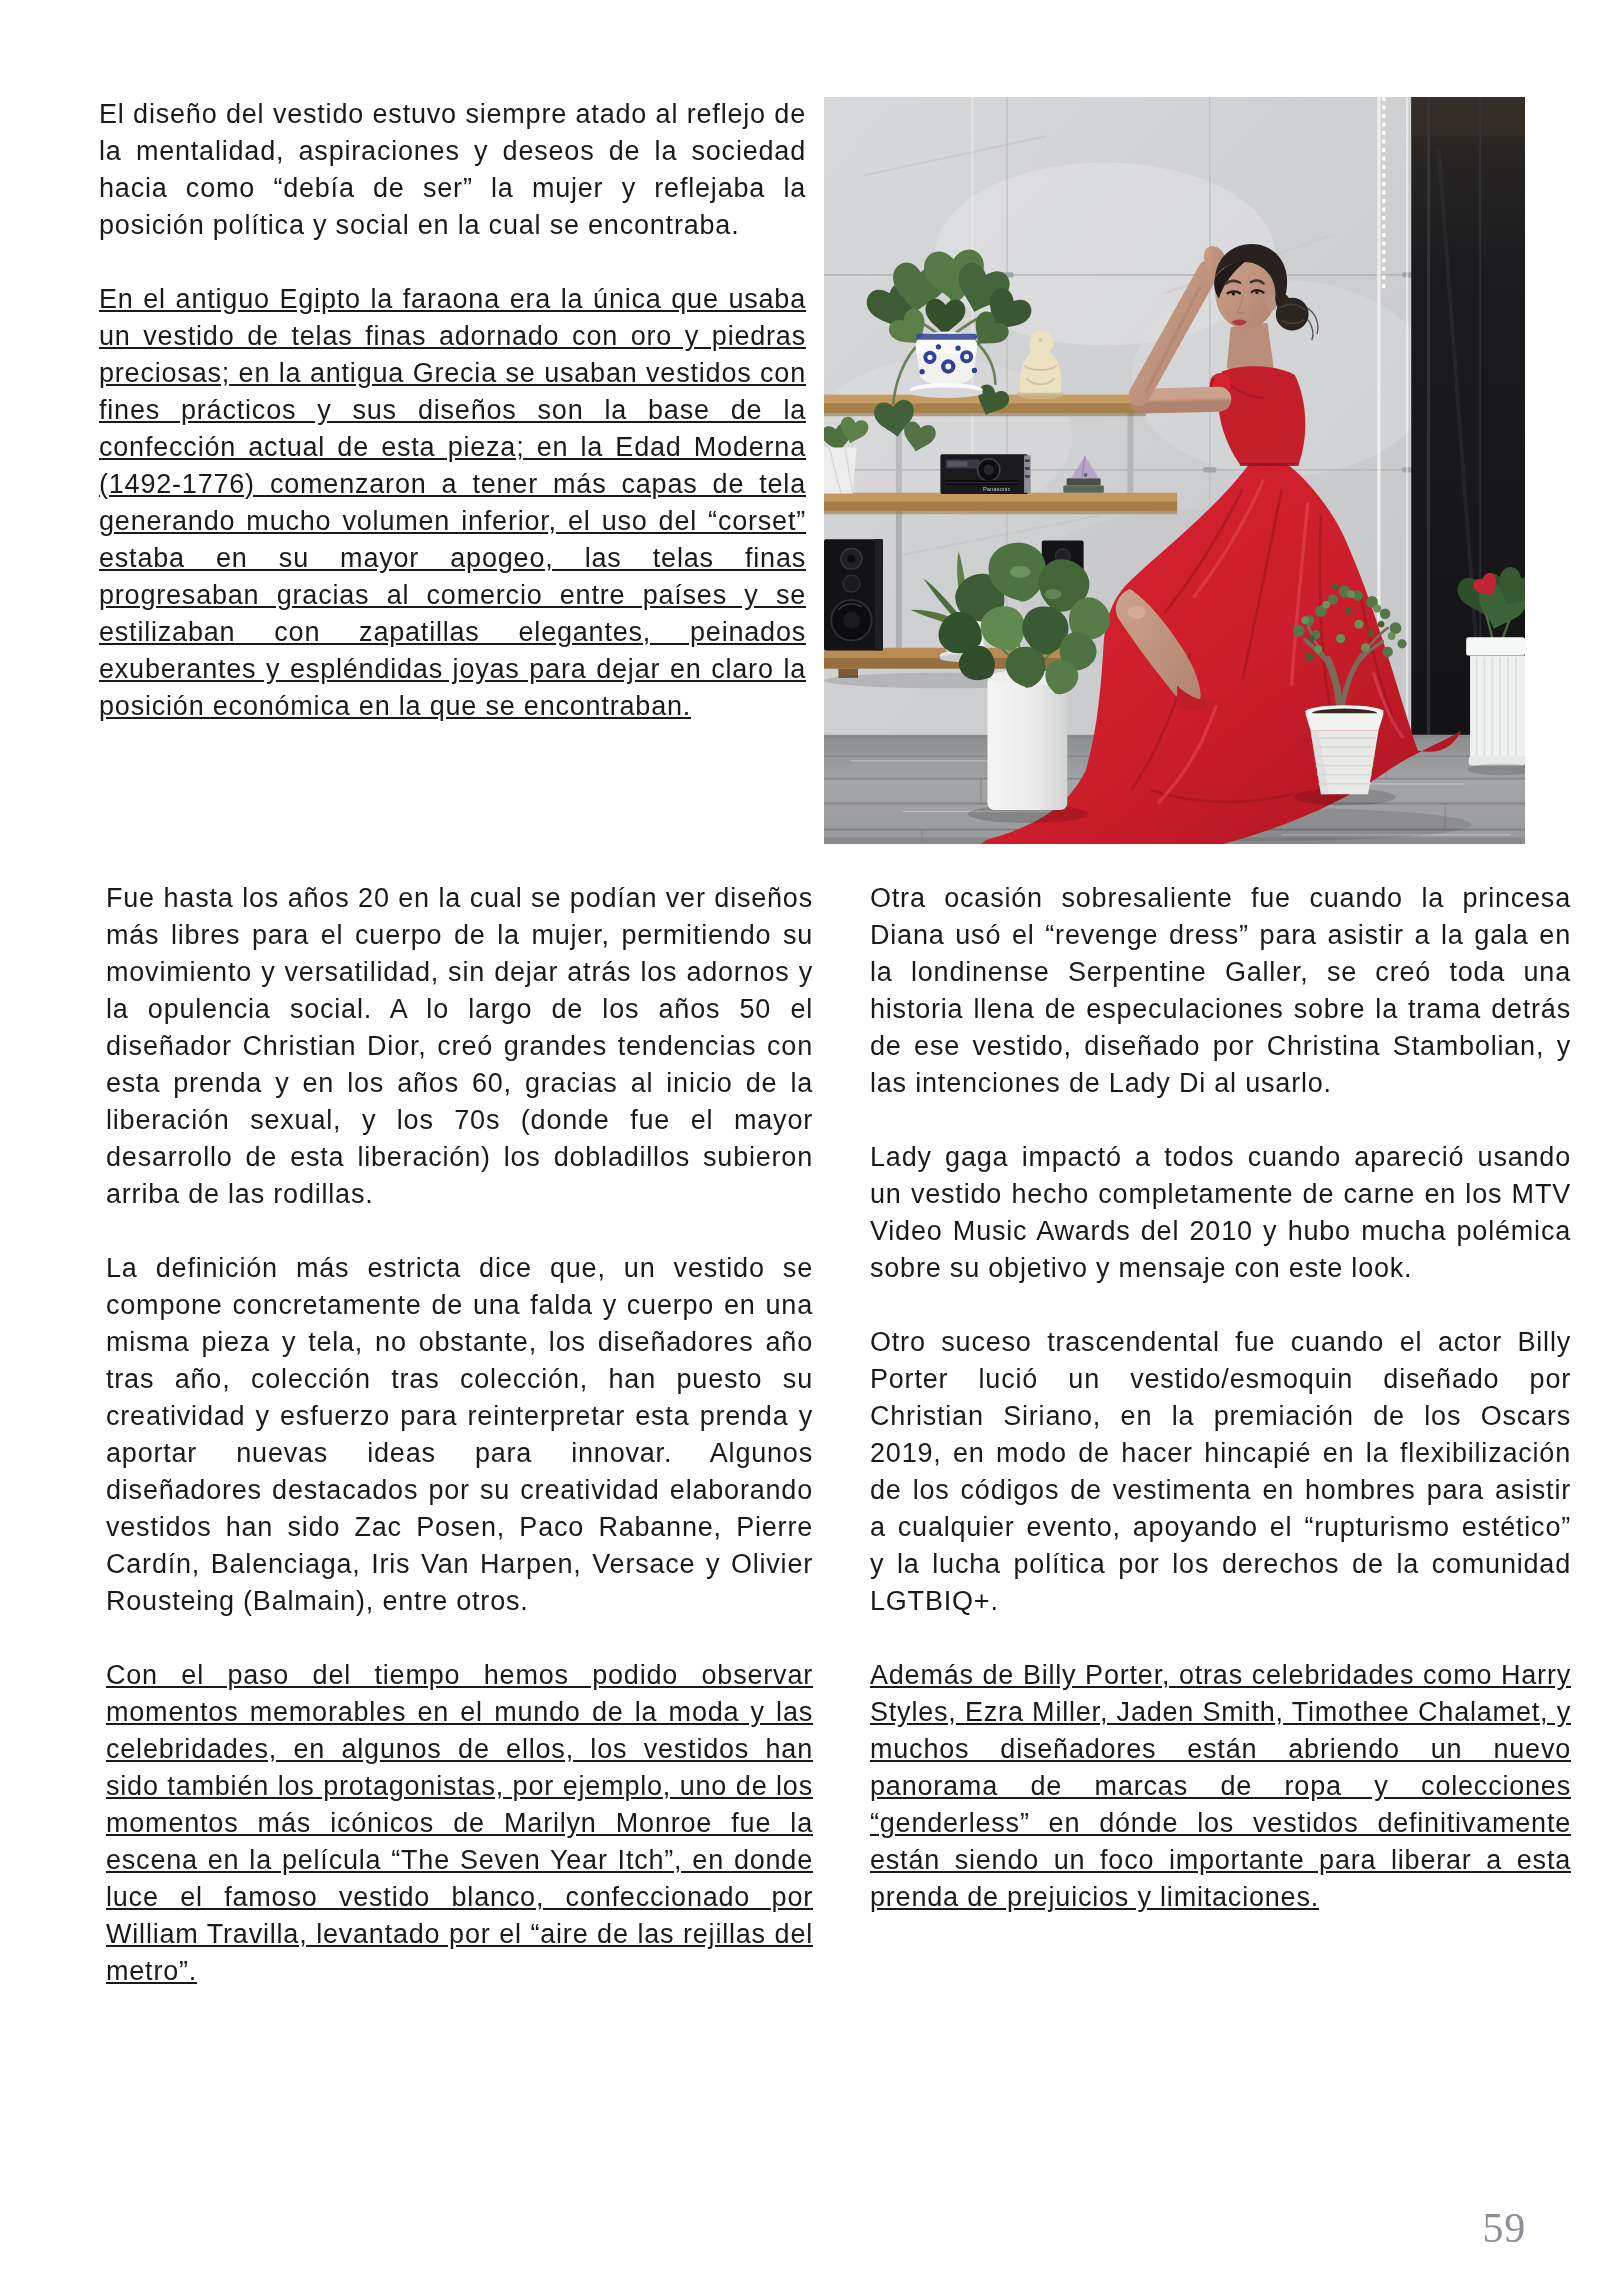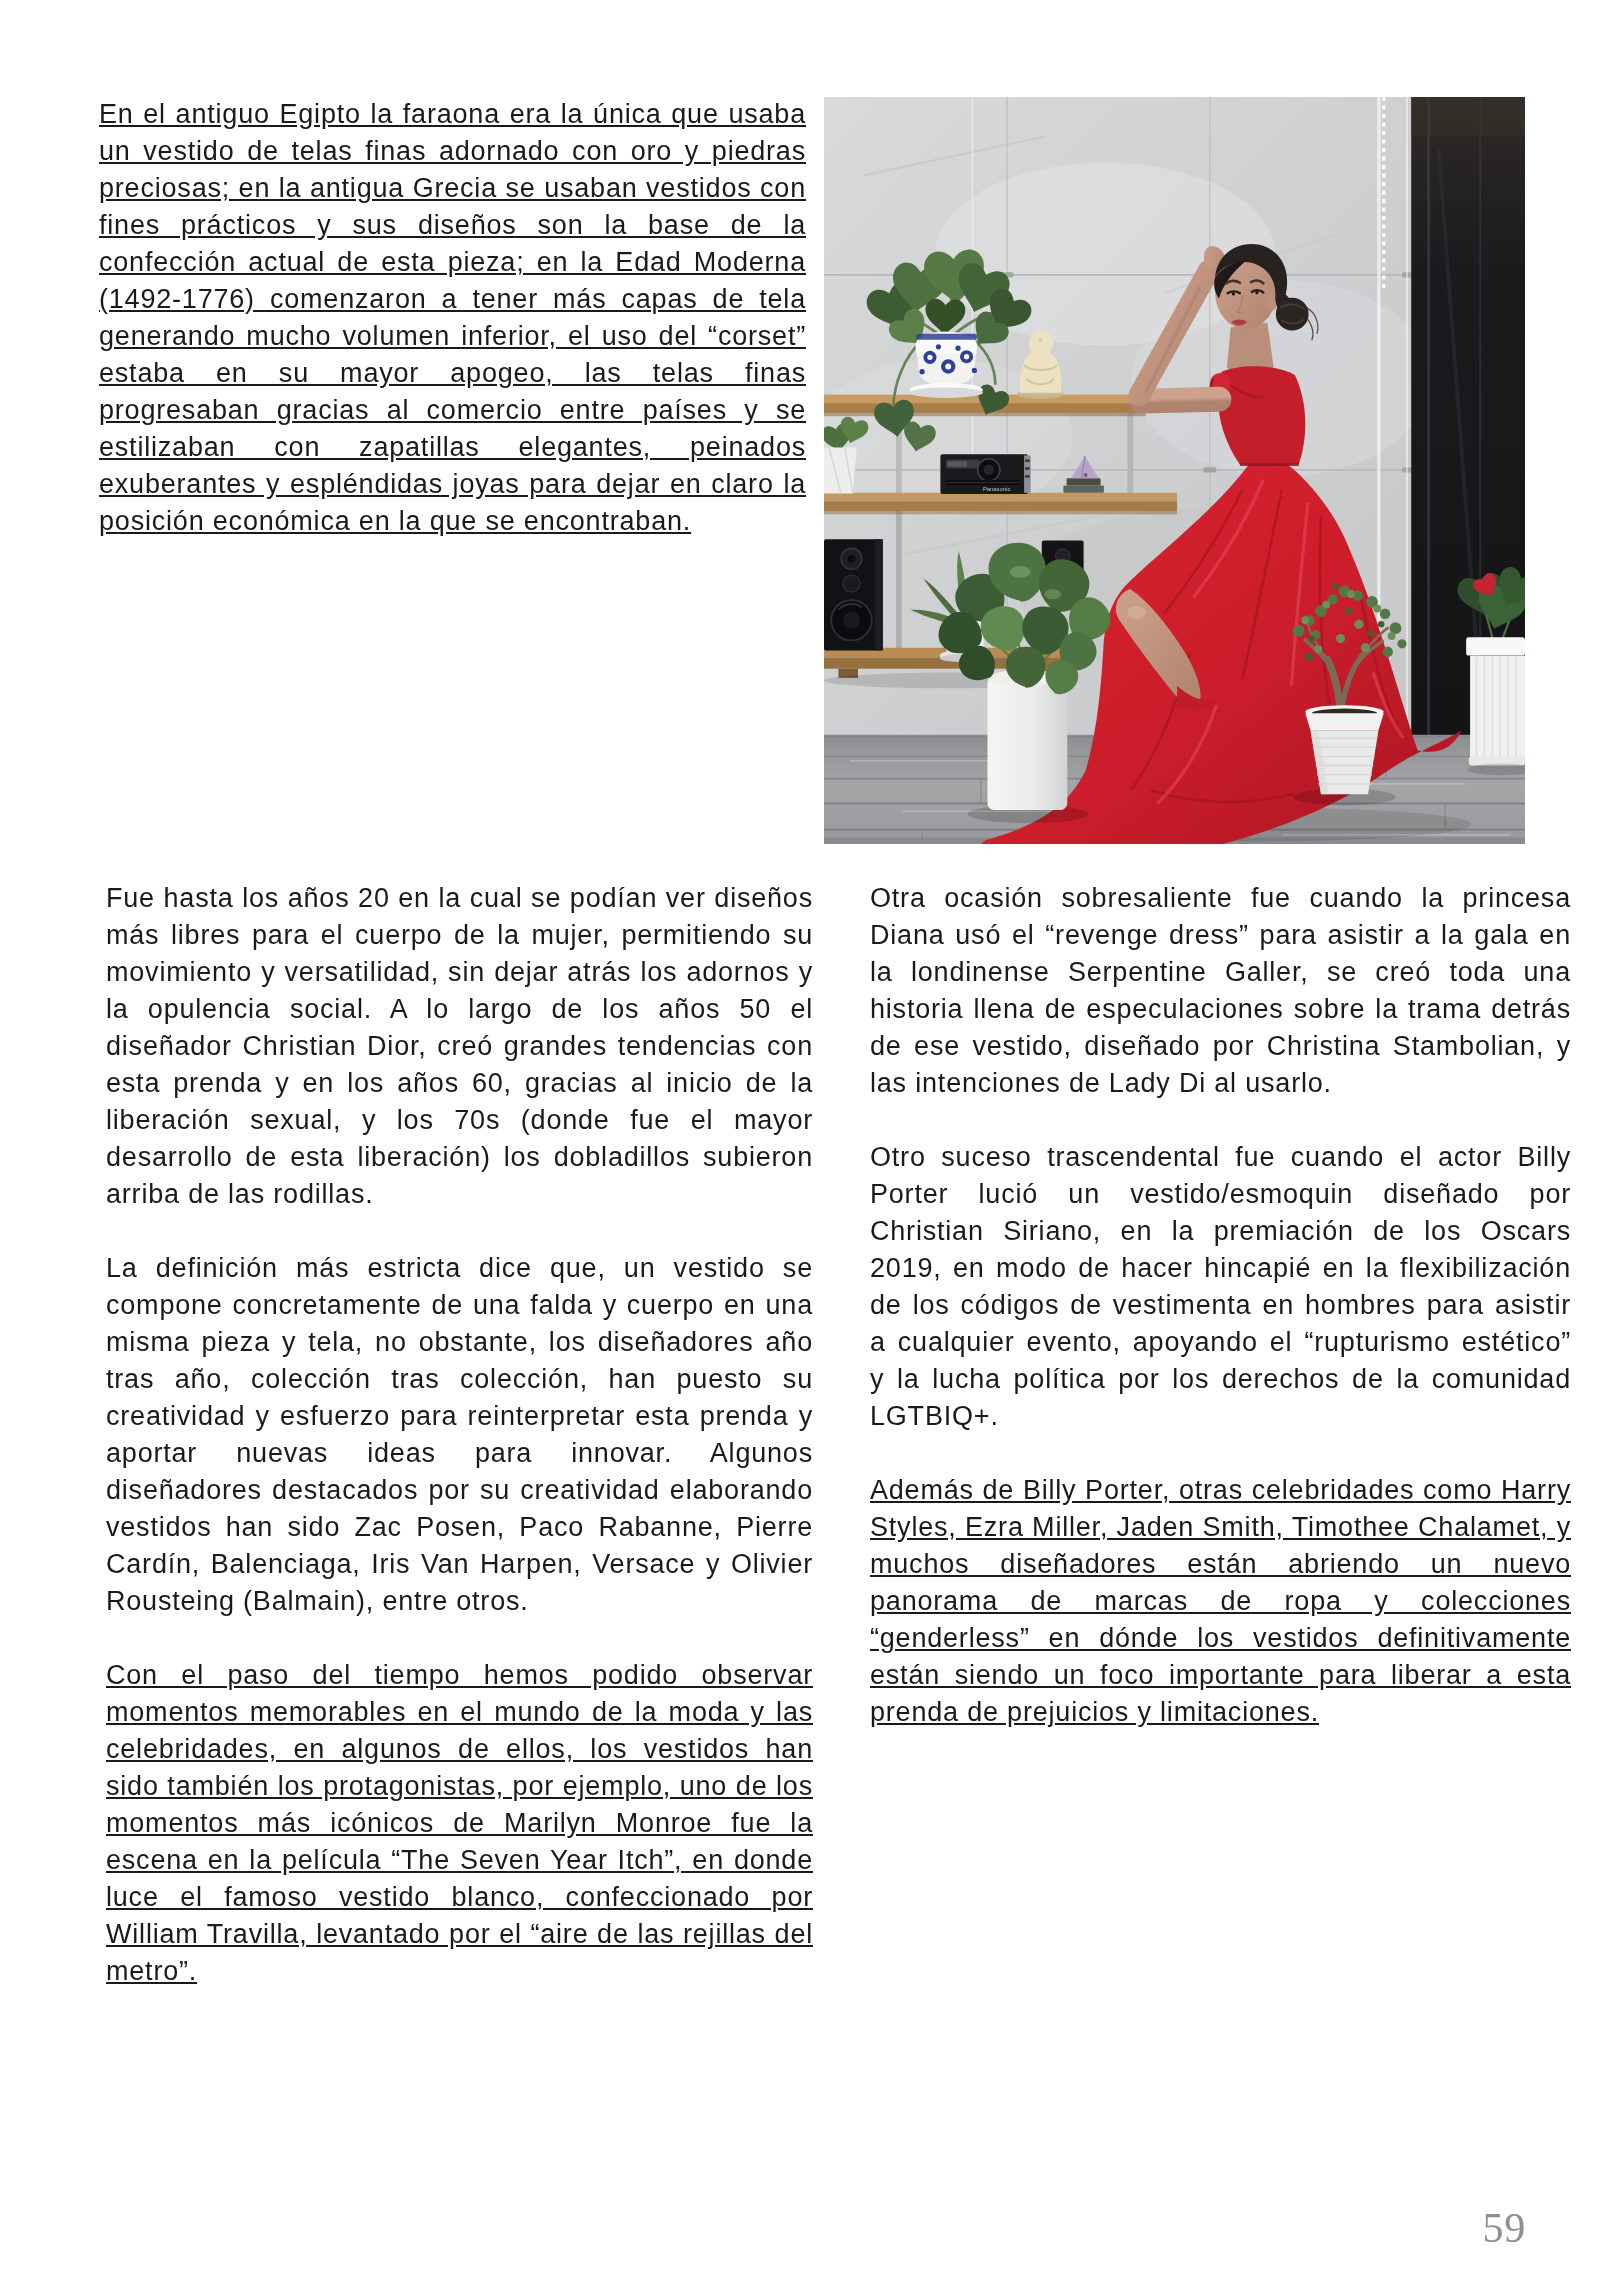--- a/index.html
+++ b/index.html
@@ -39,20 +39,21 @@
     color:#8d8e96;
     letter-spacing:0.7px;
   }
 </style>
 </head>
 <body>
 
 <div class="page">
 
   <section class="col" id="col-left-top">
+    <p>El diseño del vestido estuvo siempre atado al reflejo de la mentalidad, aspiraciones y deseos de la sociedad hacia como “debía de ser” la mujer y reflejaba la posición política y social en la cual se encontraba.</p>
     <p>En el antiguo Egipto la faraona era la única que usaba un vestido de telas finas adornado con oro y piedras preciosas; en la antigua Grecia se usaban vestidos con fines prácticos y sus diseños son la base de la confección actual de esta pieza; en la Edad Moderna (1492-1776) comenzaron a tener más capas de tela generando mucho volumen inferior, el uso del “corset” estaba en su mayor apogeo, las telas finas progresaban gracias al comercio entre países y se estilizaban con zapatillas elegantes, peinados exuberantes y espléndidas joyas para dejar en claro la posición económica en la que se encontraban.</p>
   </section>
 
   <figure class="photo">
     <svg viewBox="0 0 1072 1142" preserveAspectRatio="none">
       <defs>
         <linearGradient id="wallGrad" x1="0" y1="0" x2="1" y2="1">
           <stop offset="0" stop-color="#d8d9db"></stop>
           <stop offset="0.5" stop-color="#cdced0"></stop>
           <stop offset="1" stop-color="#c3c4c6"></stop>
@@ -468,20 +469,21 @@
   </figure>
 
   <section class="col" id="col-left-bottom">
     <p>Fue hasta los años 20 en la cual se podían ver diseños más libres para el cuerpo de la mujer, permitiendo su movimiento y versatilidad, sin dejar atrás los adornos y la opulencia social. A lo largo de los años 50 el diseñador Christian Dior, creó grandes tendencias con esta prenda y en los años 60, gracias al inicio de la liberación sexual, y los 70s (donde fue el mayor desarrollo de esta liberación) los dobladillos subieron arriba de las rodillas.</p>
     <p>La definición más estricta dice que, un vestido se compone concretamente de una falda y cuerpo en una misma pieza y tela, no obstante, los diseñadores año tras año, colección tras colección, han puesto su creatividad y esfuerzo para reinterpretar esta prenda y aportar nuevas ideas para innovar. Algunos diseñadores destacados por su creatividad elaborando vestidos han sido Zac Posen, Paco Rabanne, Pierre Cardín, Balenciaga, Iris Van Harpen, Versace y Olivier Rousteing (Balmain), entre otros.</p>
     <p>Con el paso del tiempo hemos podido observar momentos memorables en el mundo de la moda y las celebridades, en algunos de ellos, los vestidos han sido también los protagonistas, por ejemplo, uno de los momentos más icónicos de Marilyn Monroe fue la escena en la película “The Seven Year Itch”, en donde luce el famoso vestido blanco, confeccionado por William Travilla, levantado por el “aire de las rejillas del metro”.</p>
   </section>
 
   <section class="col" id="col-right-bottom">
     <p>Otra ocasión sobresaliente fue cuando la princesa Diana usó el “revenge dress” para asistir a la gala en la londinense Serpentine Galler, se creó toda una historia llena de especulaciones sobre la trama detrás de ese vestido, diseñado por Christina Stambolian, y las intenciones de Lady Di al usarlo.</p>
+    <p>Lady gaga impactó a todos cuando apareció usando un vestido hecho completamente de carne en los MTV Video Music Awards del 2010 y hubo mucha polémica sobre su objetivo y mensaje con este look.</p>
     <p>Otro suceso trascendental fue cuando el actor Billy Porter lució un vestido/esmoquin diseñado por Christian Siriano, en la premiación de los Oscars 2019, en modo de hacer hincapié en la flexibilización de los códigos de vestimenta en hombres para asistir a cualquier evento, apoyando el “rupturismo estético” y la lucha política por los derechos de la comunidad LGTBIQ+.</p>
     <p>Además de Billy Porter, otras celebridades como Harry Styles, Ezra Miller, Jaden Smith, Timothee Chalamet, y muchos diseñadores están abriendo un nuevo panorama de marcas de ropa y colecciones “genderless” en dónde los vestidos definitivamente están siendo un foco importante para liberar a esta prenda de prejuicios y limitaciones.</p>
   </section>
 
   <div class="page-number">59</div>
 
 </div>
 
 
 </body></html>

